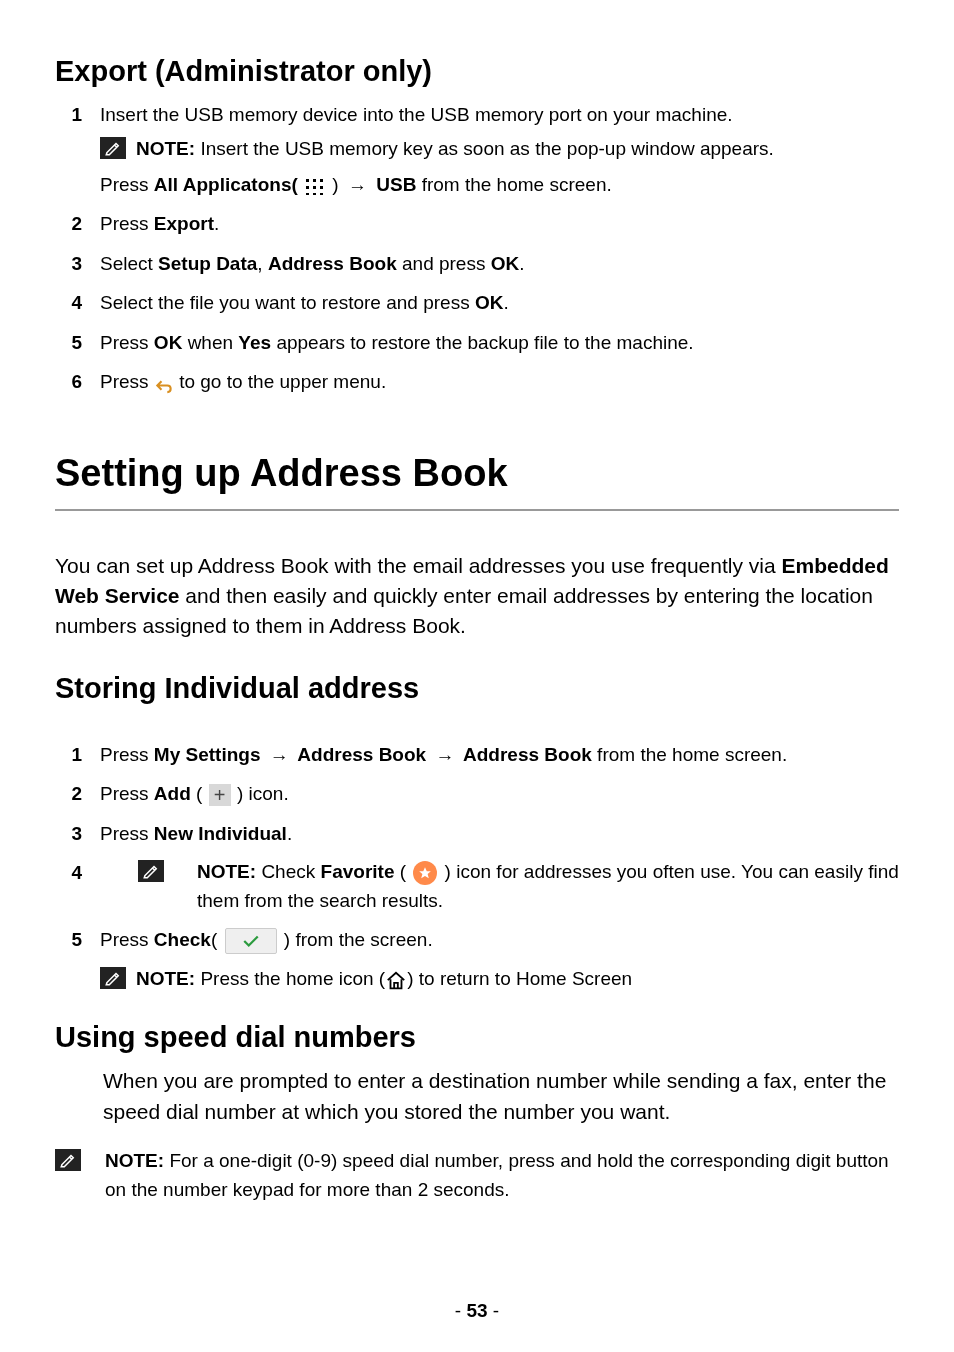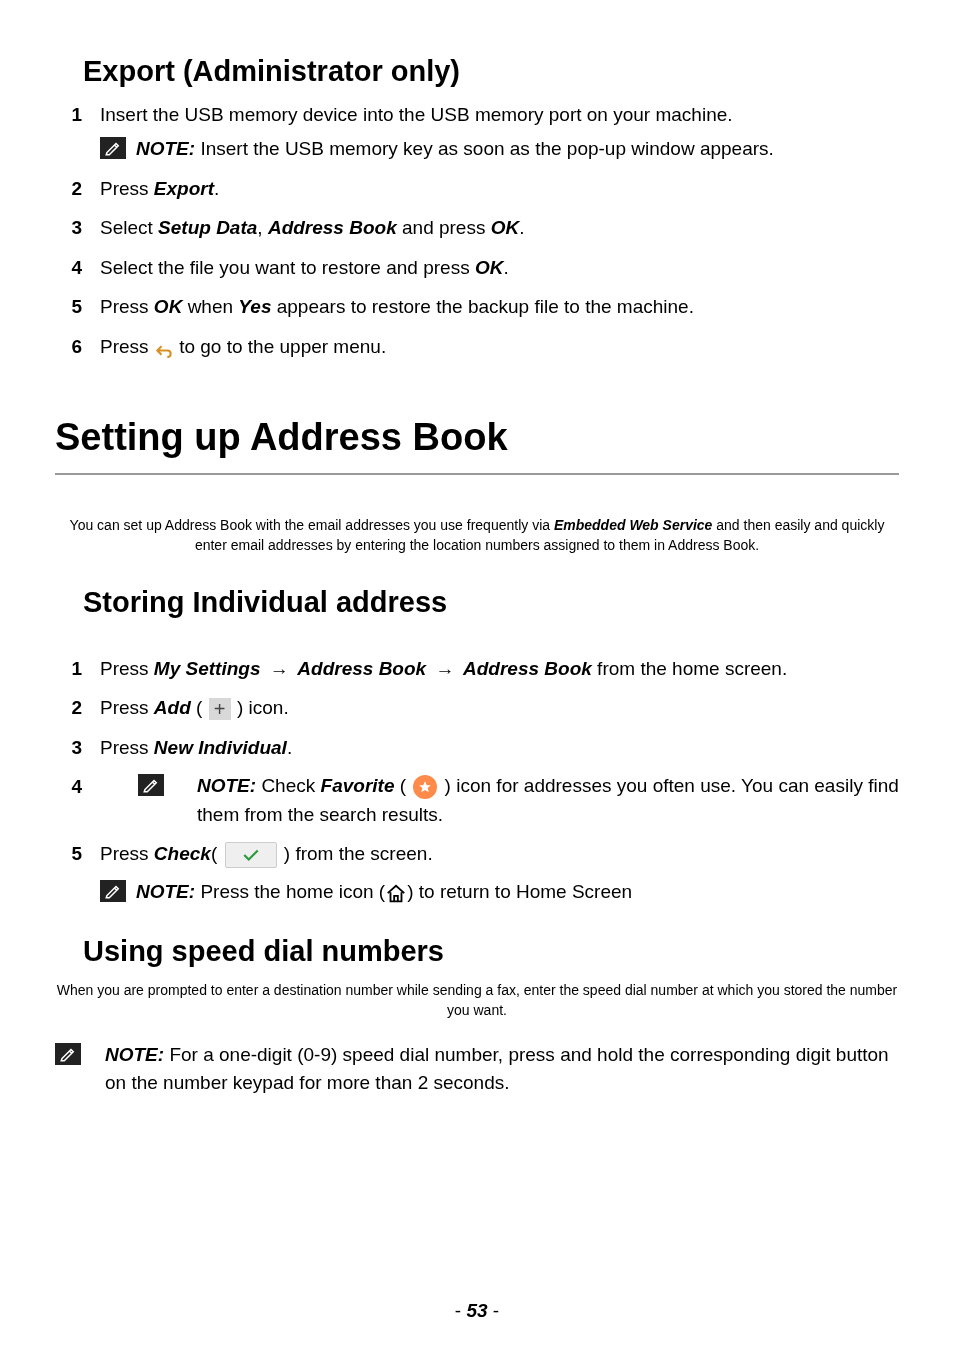--- a/index.html
+++ b/index.html
@@ -9,60 +9,58 @@
       height: 1352px;
       background: #fff;
       color: #000;
       padding: 55px 55px 30px 55px;
       position: relative;
     }
     h2 {
       font-size: 29px;
       font-weight: 700;
       margin-bottom: 12px;
-      margin-left: 28px;
     }
     h1.section-title {
       font-size: 38px;
       font-weight: 700;
       margin-top: 55px;
       padding-bottom: 14px;
       border-bottom: 2px solid #999;
       margin-bottom: 40px;
     }
     h2.subhead {
       font-size: 29px;
       font-weight: 700;
       margin-top: 10px;
       margin-bottom: 35px;
     }
     p.intro {
-      font-size: 14px;
+      font-size: 21px;
       line-height: 1.45;
       margin-bottom: 30px;
-      text-align: center;
     }
     ol {
       list-style: none;
       padding-left: 45px;
     }
     ol li {
       font-size: 19px;
       line-height: 1.55;
       margin-bottom: 10px;
       position: relative;
     }
     ol li .num {
       position: absolute;
       left: -40px;
       font-weight: 700;
       width: 22px;
       text-align: right;
     }
-    .bold { font-weight: 700; font-style: italic; }
+    .bold { font-weight: 700; }
     .note-row {
       display: flex;
       align-items: flex-start;
       margin-top: 6px;
       margin-bottom: 6px;
       gap: 10px;
     }
     .note-row .text {
       font-size: 19px;
       line-height: 1.5;
@@ -177,20 +175,25 @@
   <li>
     <span class="num">1</span>
     <span>Insert the USB memory device into the USB memory port on your machine.</span>
     <div class="note-row">
       <span class="icon-note">
         <svg viewBox="0 0 24 24">
             <path fill="none" stroke="#fff" stroke-width="2" d="M4 18 L16 6 L19 9 L7 21 L3 21 Z M14 8 L17 11"></path>
           </svg>
       </span>
       <span class="text"><span class="bold">NOTE:</span><span> Insert the USB memory key as soon as the pop-up window appears.</span></span>
+    </div>
+    <div>
+      <span>Press </span><span class="bold">All Applicatons(</span>
+      <span class="icon-grid"></span><span> )</span>
+      <span class="icon-arrow">→</span><span class="bold"> USB</span><span> from the home screen.</span>
     </div>
   </li>
   <li>
     <span class="num">2</span>
     <span>Press </span><span class="bold">Export</span><span>.</span>
   </li>
   <li>
     <span class="num">3</span>
     <span>Select </span><span class="bold">Setup Data</span><span>, </span><span class="bold">Address Book</span><span> and press </span><span class="bold">OK</span><span>.</span>
   </li>
@@ -263,21 +266,21 @@
           </svg>
       </span>
       <span class="text"><span class="bold">NOTE:</span><span> Press the home icon (</span><span class="icon-home"><svg viewBox="0 0 24 22">
               <path fill="none" stroke="#000" stroke-width="2" d="M3 11 L12 3 L21 11 M6 10 L6 20 L18 20 L18 10 M10 20 L10 14 L14 14 L14 20"></path>
             </svg></span><span>) to return to Home Screen</span></span>
     </div>
   </li>
 </ol>
 
 <h2 style="margin-top:28px;">Using speed dial numbers</h2>
-<p class="intro" style="margin-top:8px;margin-bottom:10px;">When you are prompted to enter a destination number while sending a fax, enter the speed dial number at which you stored the number you want.</p>
+<p class="intro" style="margin-top:8px;margin-bottom:10px;margin-left:48px;">When you are prompted to enter a destination number while sending a fax, enter the speed dial number at which you stored the number you want.</p>
 
 <div class="note-block">
   <span class="icon-note">
     <svg viewBox="0 0 24 24">
         <path fill="none" stroke="#fff" stroke-width="2" d="M4 18 L16 6 L19 9 L7 21 L3 21 Z M14 8 L17 11"></path>
       </svg>
   </span>
   <span class="text"><span class="bold">NOTE:</span><span> For a one-digit (0-9) speed dial number, press and hold the corresponding digit button on the number keypad for more than 2 seconds.</span></span>
 </div>
 

